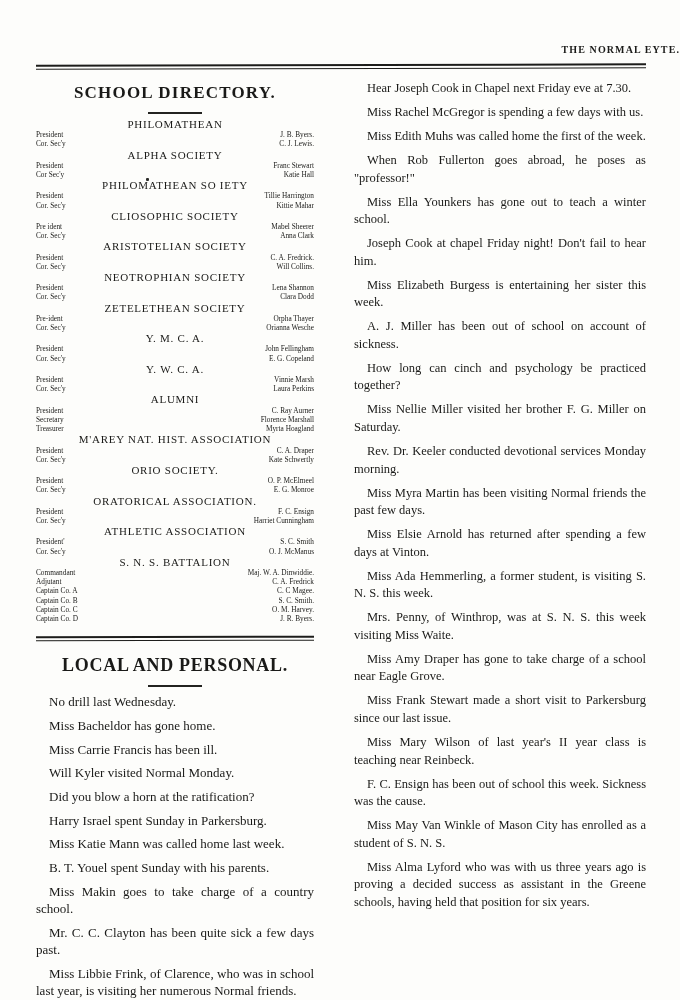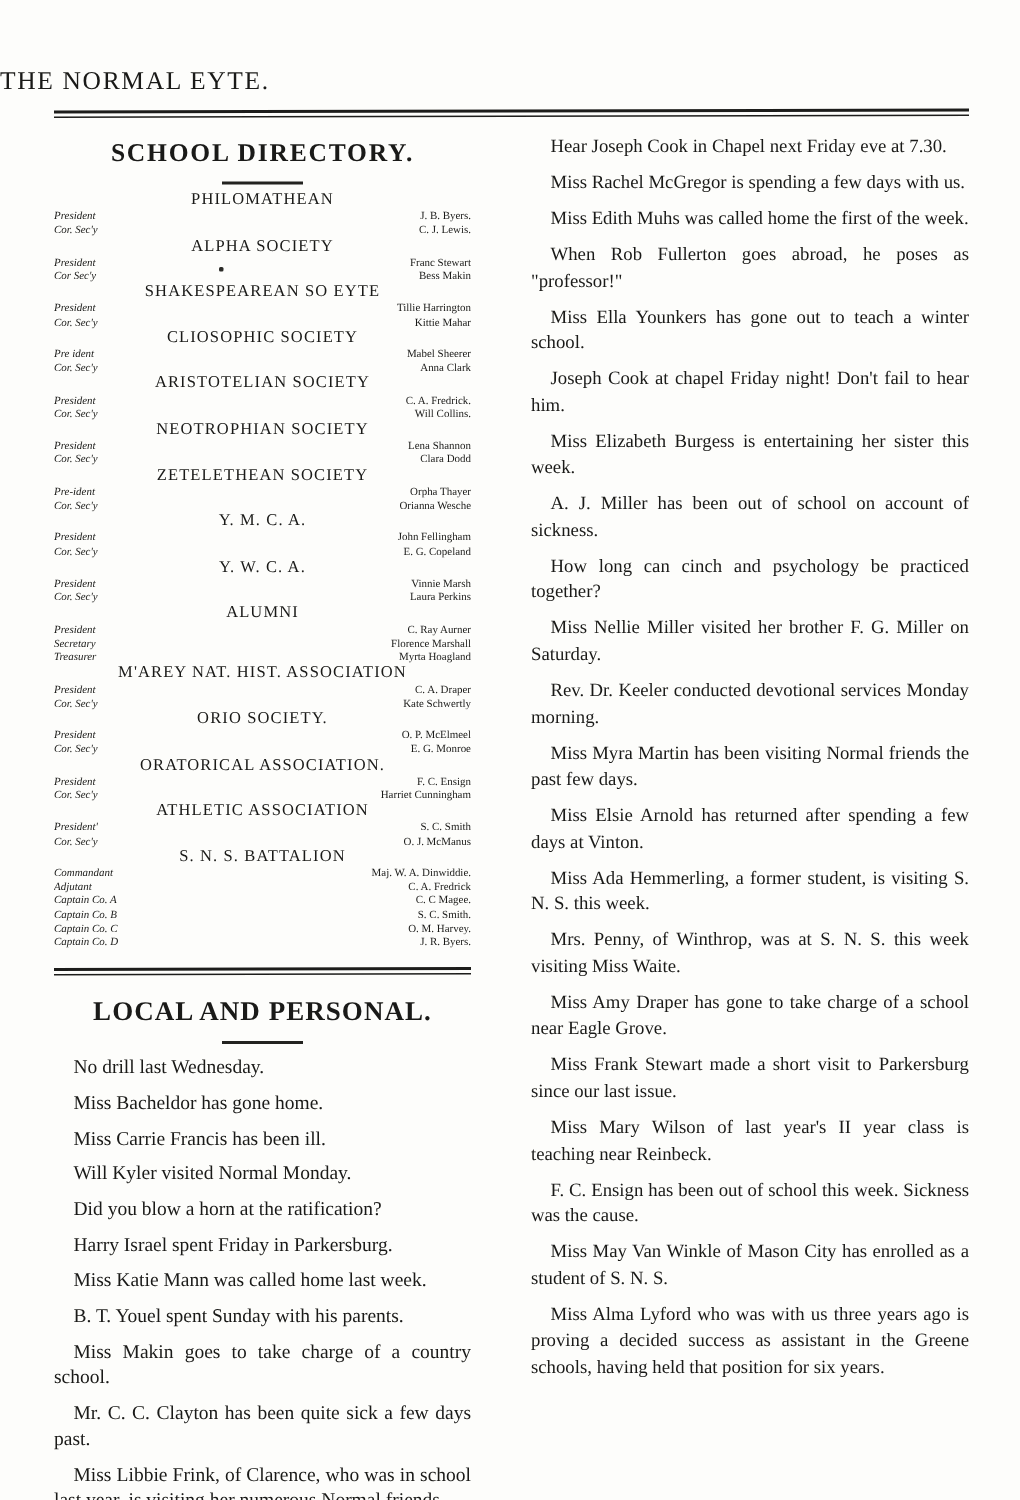--- a/index.html
+++ b/index.html
@@ -10,24 +10,24 @@
     color:#1a1a18;
     position:relative;
     overflow:hidden;
   }
   .page{
     position:absolute; inset:0;
     padding:0;
   }
   
   .masthead{
-    text-align:left;
+    text-align:right;
     font-family:"Liberation Serif", serif;
-    font-weight:normal;
-    font-size:17px;
+    font-weight:bold;
+    font-size:10px;
     letter-spacing:1.1px;
     padding-top:44px;
   }
   .rule-double{
     margin:9px 34px 0 36px;
     border-top:2.4px solid #1d1d1b;
     border-bottom:1px solid #1d1d1b;
     height:2px;
     transform:skewY(-0.12deg);
   }
@@ -70,21 +70,21 @@
     font-size:11px;
     margin:2px 0 1px 0;
     white-space:nowrap;
   }
   .dir-row{
     display:flex;
     align-items:flex-end;
     white-space:nowrap;
     overflow:hidden;
   }
-  .dir-role{flex:0 0 auto;font-style:italic;}
+  .dir-role{flex:0 0 auto;}
   .dir-dots{
     flex:1 1 auto;
     overflow:hidden;
     margin:0 1px 1.5px 1px;
     height:6px;
     background-image:radial-gradient(circle, #2a2a27 0.5px, transparent 0.6px);
     background-size:2.6px 6px;
     background-position:0 4px;
     background-repeat:repeat-x;
   }
@@ -136,23 +136,23 @@
           </div>
           <div class="org-name">ALPHA SOCIETY</div>
           <div class="dir-row">
             <span class="dir-role">President</span>
             <span class="dir-dots"></span>
             <span class="dir-name">Franc Stewart</span>
           </div>
           <div class="dir-row">
             <span class="dir-role">Cor Sec'y</span>
             <span class="dir-dots"></span>
-            <span class="dir-name">Bess Makin</span>
-          </div>
-          <div class="org-name">SHAKESPEAREAN SO EYTE</div>
+            <span class="dir-name">Katie Hall</span>
+          </div>
+          <div class="org-name">PHILOMATHEAN SO IETY</div>
           <div class="dir-row">
             <span class="dir-role">President</span>
             <span class="dir-dots"></span>
             <span class="dir-name">Tillie Harrington</span>
           </div>
           <div class="dir-row">
             <span class="dir-role">Cor. Sec'y</span>
             <span class="dir-dots"></span>
             <span class="dir-name">Kittie Mahar</span>
           </div>
@@ -319,21 +319,21 @@
 
       <div class="sec-head local">LOCAL AND PERSONAL.</div>
       <div class="short-rule"></div>
 
       <div class="news" id="local-items">
           <p>No drill last Wednesday.</p>
           <p>Miss Bacheldor has gone home.</p>
           <p>Miss Carrie Francis has been ill.</p>
           <p>Will Kyler visited Normal Monday.</p>
           <p>Did you blow a horn at the ratification?</p>
-          <p>Harry Israel spent Friday in Parkersburg.</p>
+          <p>Harry Israel spent Sunday in Parkersburg.</p>
           <p>Miss Katie Mann was called home last week.</p>
           <p>B. T. Youel spent Sunday with his parents.</p>
           <p>Miss Makin goes to take charge of a country school.</p>
           <p>Mr. C. C. Clayton has been quite sick a few days past.</p>
           <p>Miss Libbie Frink, of Clarence, who was in school last year, is visiting her numerous Normal friends.</p>
         </div>
     </div>
 
     <div class="col-right">
       <div class="news" id="right-items">

